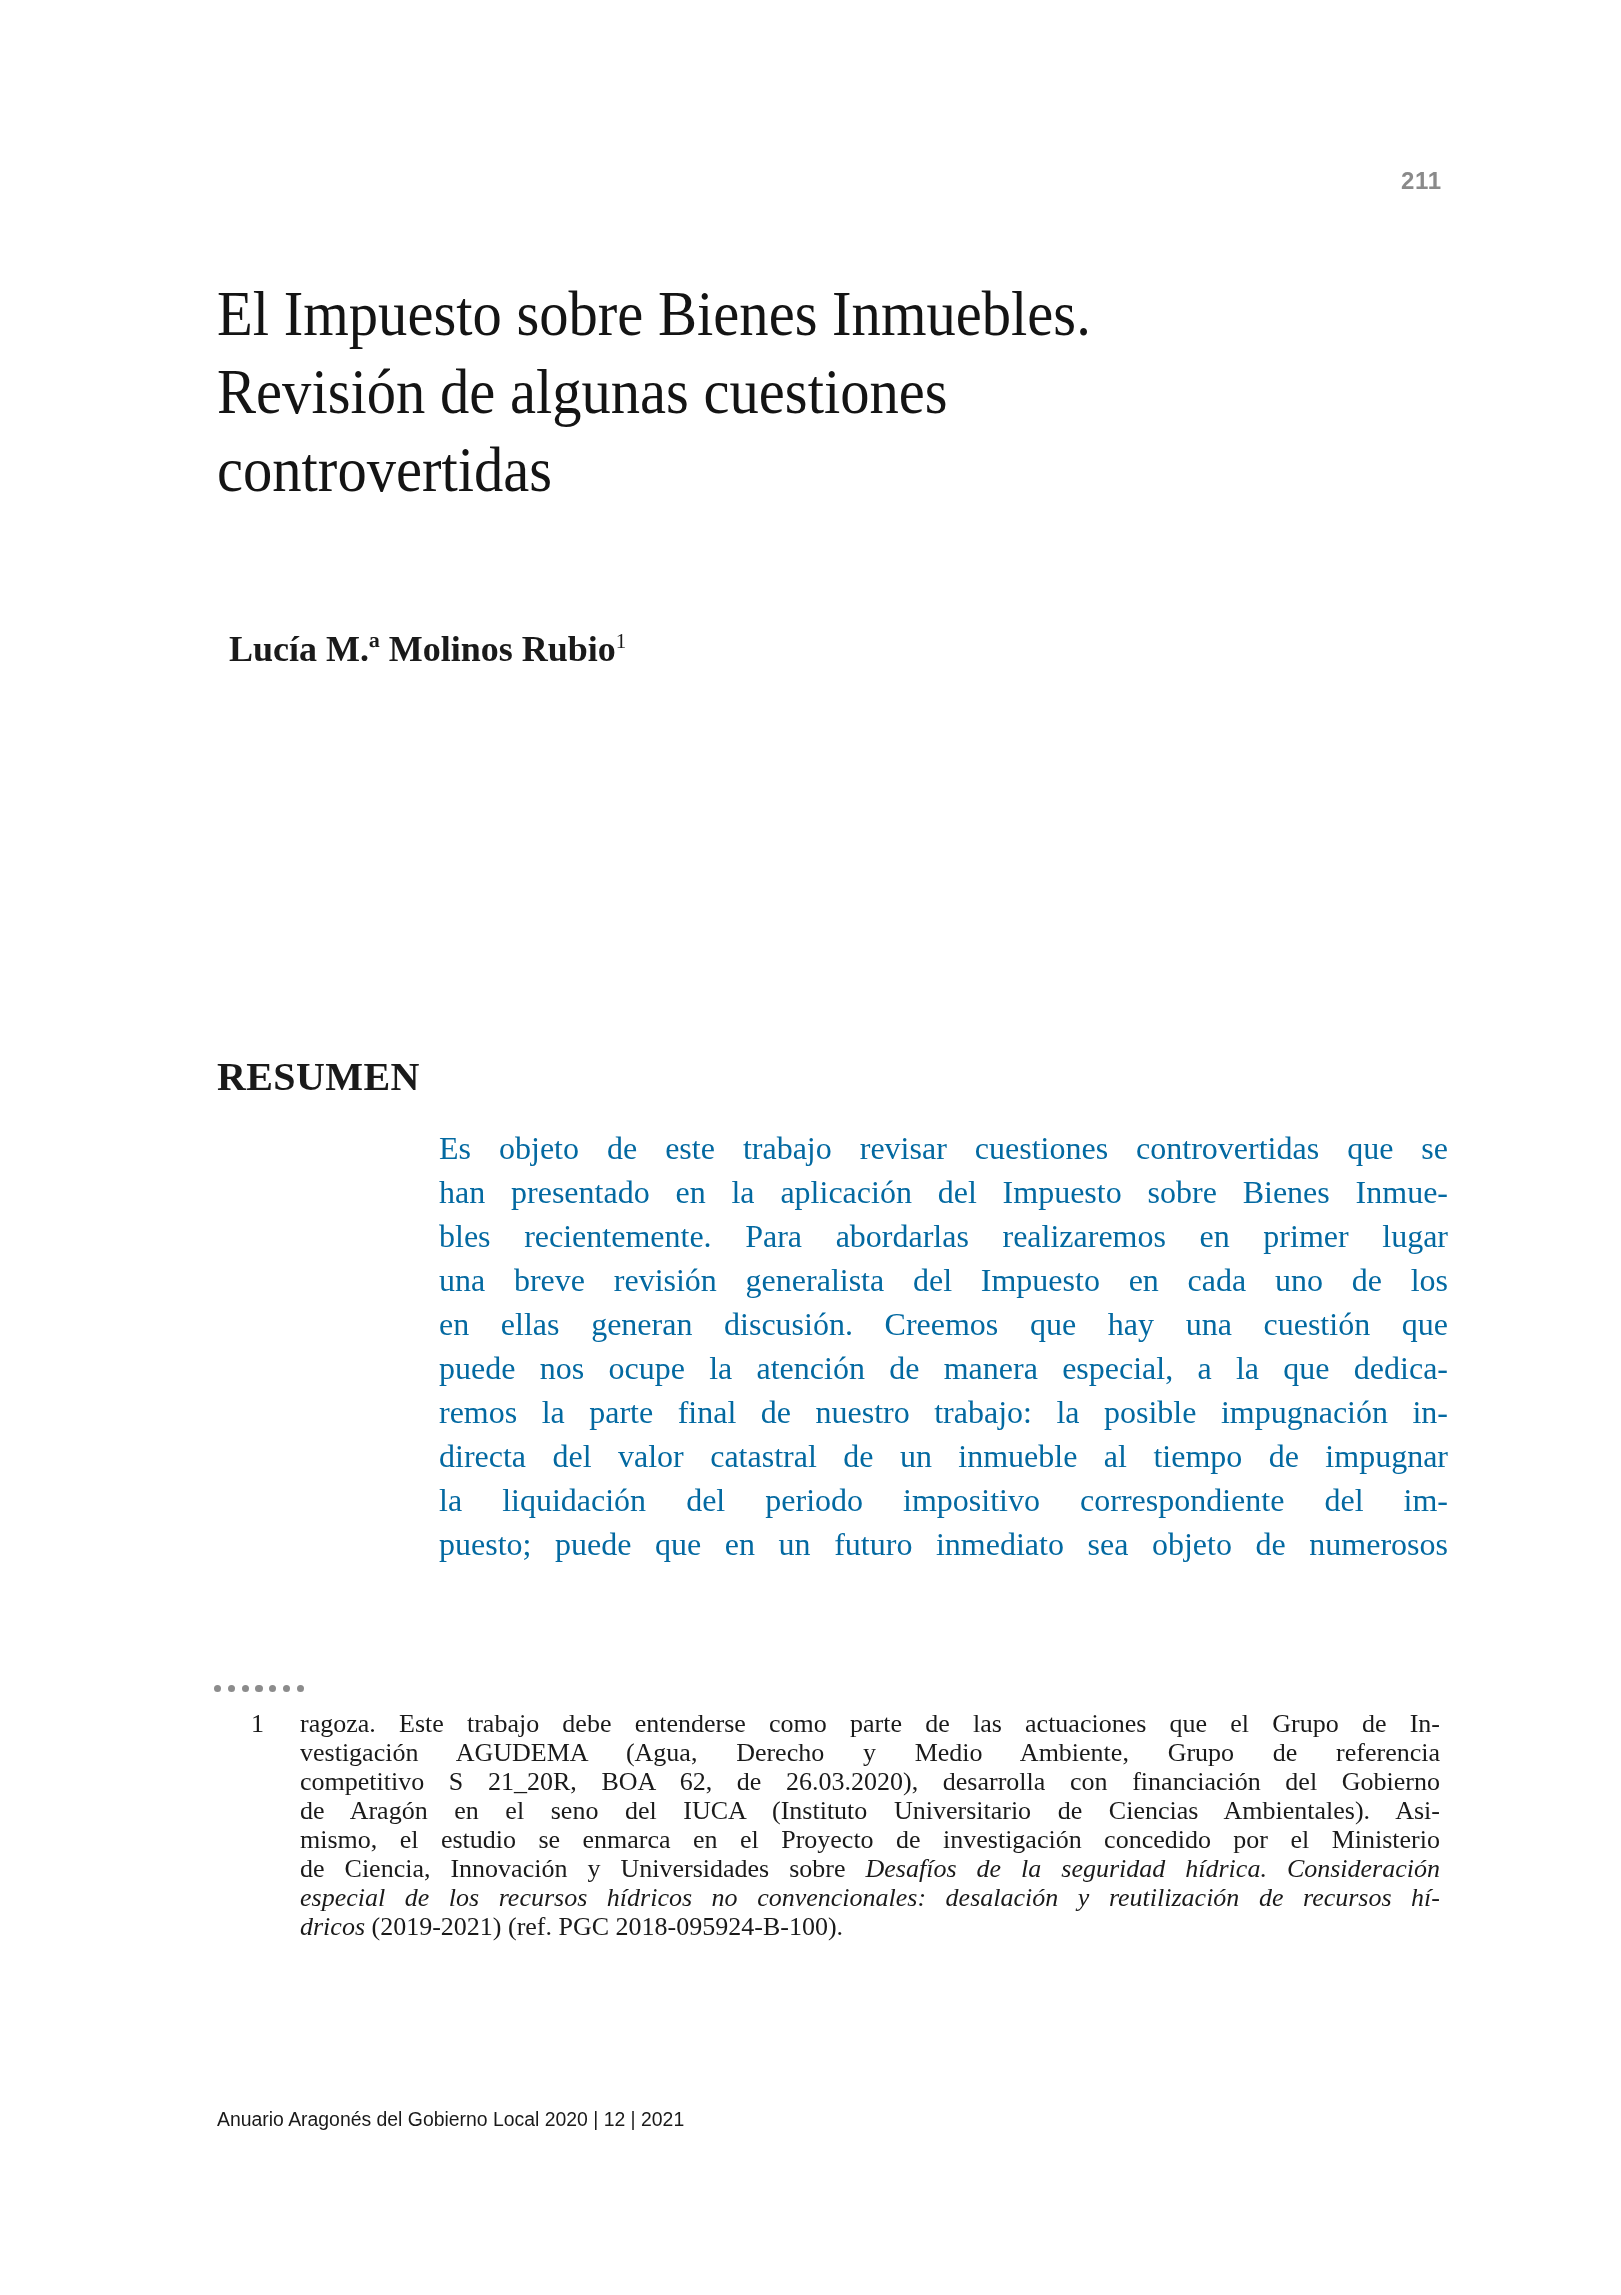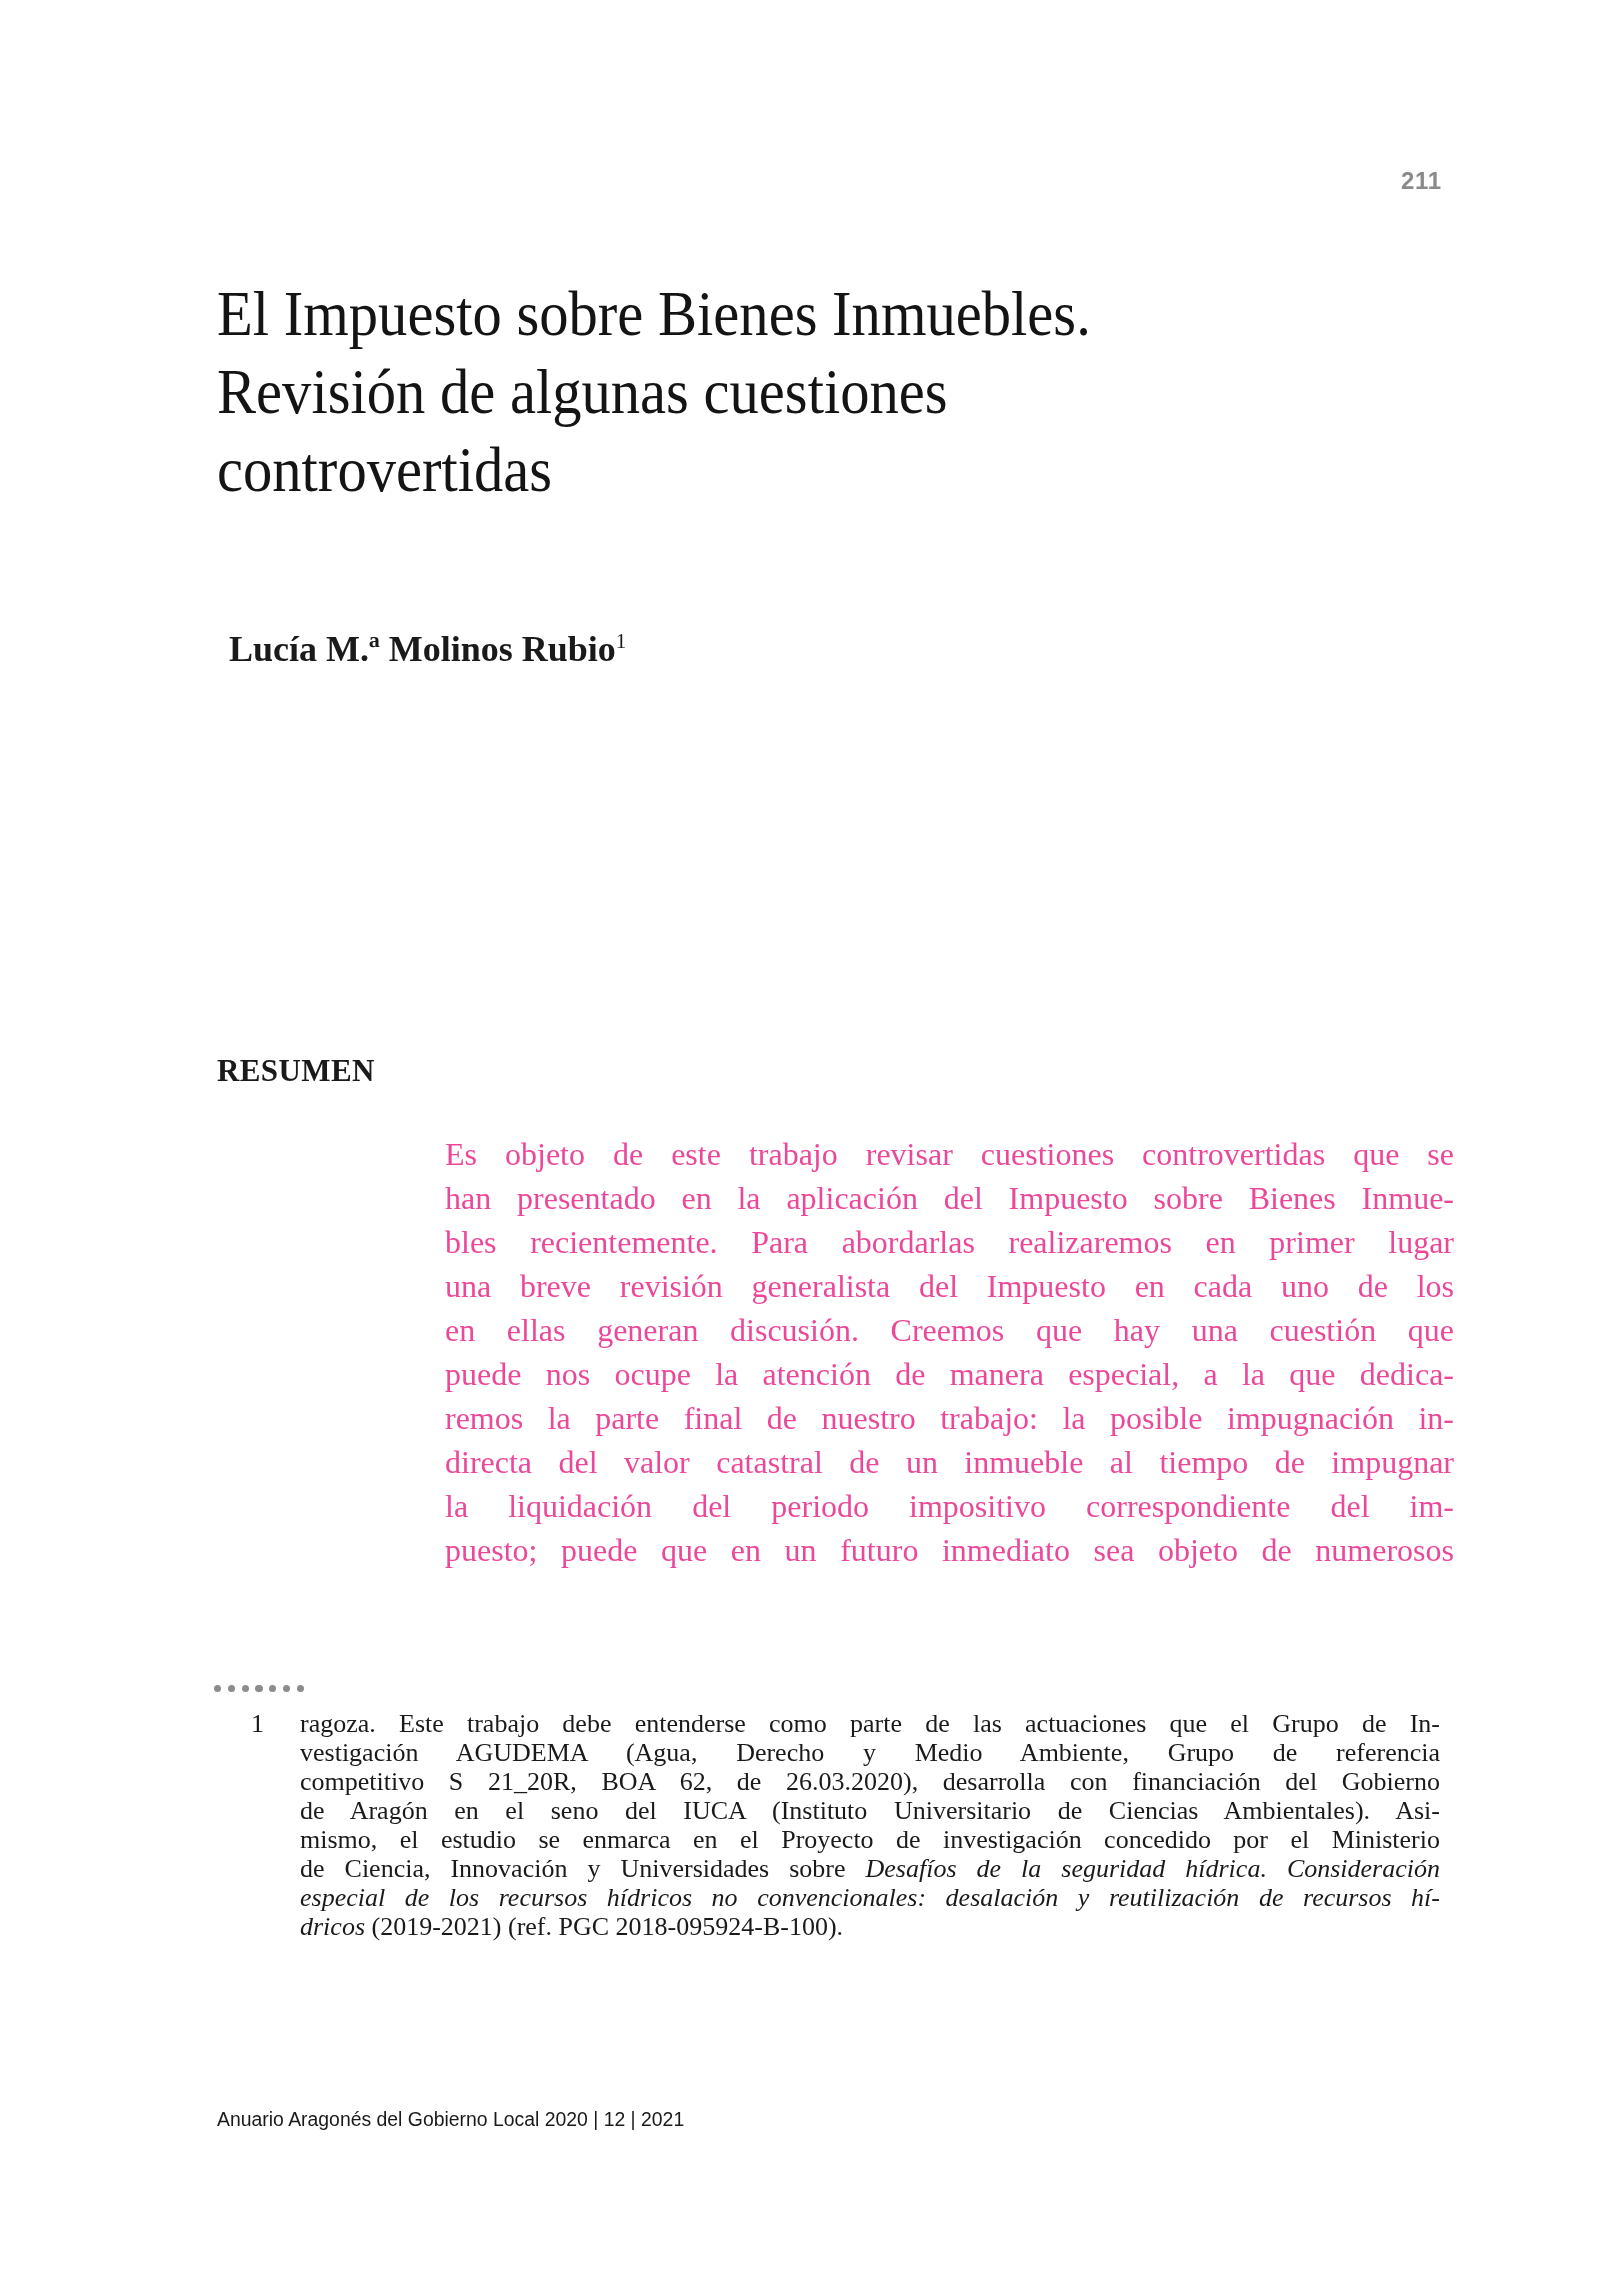--- a/index.html
+++ b/index.html
@@ -19,26 +19,26 @@
     .title span { display: block; }
     .author {
       position: absolute; left: 217px; top: 616px; margin: 12px;
       font-family: "Liberation Serif", "DejaVu Serif", serif;
       font-weight: bold; font-size: 36px; color: #1a1a1a;
     }
     .author sup { font-size: 21px; font-weight: normal; vertical-align: 13px; }
     .resumen-heading {
       position: absolute; left: 217px; top: 1053px; margin: 0;
       font-family: "Liberation Serif", "DejaVu Serif", serif;
-      font-weight: bold; font-size: 31px; color: #1a1a1a; letter-spacing: 0.4px;
+      font-weight: bold; font-size: 40px; color: #1a1a1a; letter-spacing: 0.4px;
     }
     .abstract {
-      position: absolute; left: 431px; top: 1118px; width: 1009px; margin: 14px;
+      position: absolute; left: 431px; top: 1118px; width: 1009px; margin: 8px;
       font-family: "Liberation Serif", "DejaVu Serif", serif;
-      font-size: 32px; line-height: 44px; color: #ec4899;
+      font-size: 32px; line-height: 44px; color: #0369a1;
       text-align: justify;
     }
     .abstract .line { display: block; text-align: justify; text-align-last: justify; white-space: nowrap; overflow: visible; }
     .footnote-separator {
       position: absolute; left: 214px; top: 1685px; display: flex; gap: 6.5px;
     }
     .footnote-separator .dot { width: 7.3px; height: 7.3px; border-radius: 50%; background: #8c8c8c; }
     .footnote {
       position: absolute; left: 251px; top: 1709px; width: 1189px;
       font-family: "Liberation Serif", "DejaVu Serif", serif;

